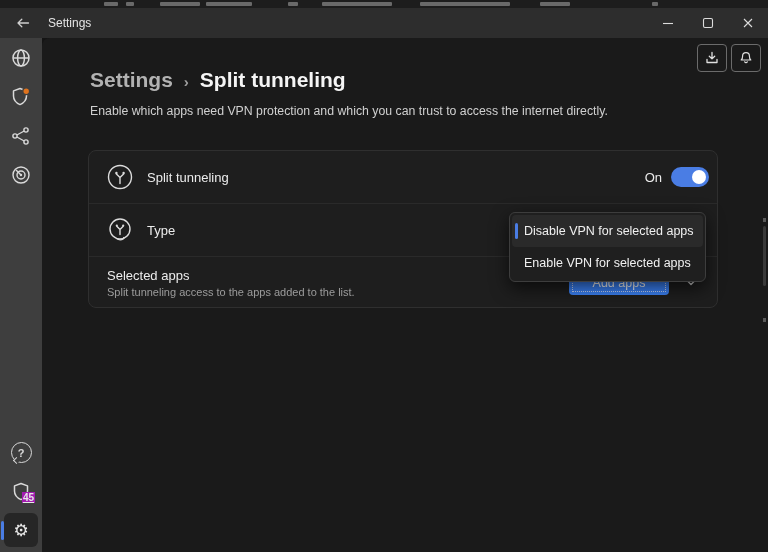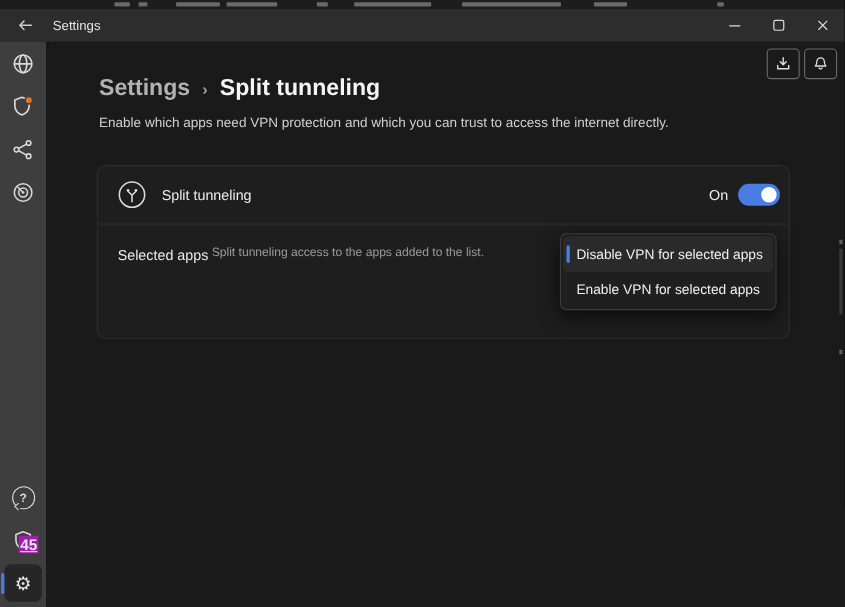--- a/index.html
+++ b/index.html
@@ -22,21 +22,21 @@
   .sidebar { position:absolute; top:38px; left:0; width:42px; height:514px; background:#3e3e3e; }
   .side-item { position:relative; width:42px; height:39px; display:flex; align-items:center; justify-content:center; background:none; border:none; cursor:pointer; }
   .side-top { position:absolute; top:0; left:0; }
   .side-bottom { position:absolute; bottom:2px; left:0; }
   .side-item .active-bg { position:absolute; left:4px; top:2px; width:34px; height:34px; background:#262626; border-radius:6px; }
   .side-item .active-bar { position:absolute; left:1px; top:10px; width:3px; height:19px; border-radius:2px; background:#4a7de4; }
   .gear-glyph { position:relative; color:#e8e8e8; font-size:17px; line-height:1; }
   .help-circle { position:relative; width:21px; height:21px; border:1.4px solid #d9d9d9; border-radius:50%; color:#d9d9d9; font-size:11px; font-weight:bold; display:flex; align-items:center; justify-content:center; }
   .help-tail { position:absolute; left:2px; bottom:-1px; width:5px; height:5px; background:#3e3e3e; transform:rotate(45deg); border-left:1.4px solid #d9d9d9; border-bottom:1.4px solid #d9d9d9; }
   .shield45 { position:relative; width:24px; height:24px; }
-  .shield45 .badge { position:absolute; right:-2px; bottom:1px; color:#e8e8e8; font-size:14px; font-weight:bold; background:#a21caf; padding:0 1px;text-decoration:underline; }
+  .shield45 .badge { position:absolute; right:-2px; bottom:1px; color:#e8e8e8; font-size:10px; font-weight:bold; background:#a21caf; padding:0 1px;text-decoration:underline; }
 
   
   .content { position:absolute; top:38px; left:42px; width:726px; height:514px; background:#1a1a1a; border-top-left-radius:8px; }
 
   .header-actions { position:absolute; top:6px; right:7px; display:flex; gap:4px; }
   .hdr-btn { width:30px; height:28px; background:none; border:1px solid #6b6b6b; border-radius:4px; display:flex; align-items:center; justify-content:center; cursor:pointer; }
 
   .breadcrumb { position:absolute; left:48px; top:30px; display:flex; align-items:baseline; gap:11px; }
   .bc-root { color:#b2b2b2; font-size:21px; font-weight:600; }
   .bc-sep { color:#9e9e9e; font-size:15px; }
@@ -47,21 +47,21 @@
   .card { position:absolute; left:46px; top:112px; width:630px; height:158px; background:#1e1e1e; border:1px solid #2f2f2f; border-radius:8px; }
   .row { display:flex; align-items:center; height:52px; padding:0 8px 0 18px; }
   .divider { height:1px; background:#2a2a2a; margin:0; }
   .row-icon { width:26px; height:26px; flex:0 0 26px; }
   .row-label { color:#ececec; font-size:13px; margin-left:14px; }
   .spacer { flex:1; }
   .state-label { color:#ececec; font-size:13px; margin-right:9px;text-align:right; }
   .toggle { position:relative; width:38px; height:20px; border-radius:10px; background:#4a7de4; border:none; cursor:pointer; }
   .toggle .knob { position:absolute; right:3px; top:3px; width:14px; height:14px; border-radius:50%; background:#fff; }
 
-  .sa-texts { display:flex; flex-direction:row; gap:3px; }
+  .sa-texts { display:flex; flex-direction:column; gap:3px; }
   .sa-title { color:#ececec; font-size:13px; }
   .sa-desc { color:#9c9c9c; font-size:11px; }
   .add-apps-btn { position:relative; width:100px; height:24px; margin-right:12px; background:#3b82f6; color:#fff; font-size:12.5px; border:none; border-radius:4px; cursor:pointer; outline:1px dotted #ccd8f7; outline-offset:-4px; font-family:"Liberation Sans", sans-serif; }
   .chev-btn { width:20px; height:20px; margin-right:8px; background:none; border:none; display:flex; align-items:center; justify-content:center; cursor:pointer; }
 
   
   .dropdown { position:absolute; left:467px; top:174px; width:197px; background:#1f1f1f; border:1px solid #3d3d3d; border-radius:6px; padding:2px; box-shadow:0 6px 18px rgba(0,0,0,.65); z-index:30; }
   .dd-item { position:relative; display:flex; align-items:center; height:32px; padding-left:12px; color:#f0f0f0; font-size:12.5px; border-radius:4px; cursor:pointer; }
   .dd-item.selected { background:#2a2a2a; }
   .dd-item.selected .dd-bar { position:absolute; left:3px; top:8px; width:3px; height:16px; border-radius:2px; background:#4a7de4; }
@@ -207,20 +207,32 @@
         <span class="row-label">Split tunneling</span>
         <span class="spacer"></span>
         <span class="state-label">On</span>
         <button class="toggle">
           <span class="knob"></span>
         </button>
       </div>
 
       <div class="divider"></div>
 
+      <div class="row">
+        <svg class="row-icon" viewBox="0 0 26 26">
+          <circle cx="13" cy="12" r="10" stroke="#dcdcdc" stroke-width="1.4" fill="none"></circle>
+          <path d="M13 17.5 V12.5 M13 12.5 L9.8 9.3 M13 12.5 L16.2 9.3" stroke="#dcdcdc" stroke-width="1.4" fill="none" stroke-linecap="round"></path>
+          <circle cx="9.8" cy="8.5" r="1.1" fill="#dcdcdc"></circle>
+          <circle cx="16.2" cy="8.5" r="1.1" fill="#dcdcdc"></circle>
+          <path d="M9.5 21.5 q3.5 2.5 7 .2" stroke="#dcdcdc" stroke-width="1.3" fill="none" stroke-linecap="round"></path>
+          <path d="M16 19.8 l2.2 1.2 l-2.4 1.2 z" fill="#dcdcdc"></path>
+        </svg>
+        <span class="row-label">Type</span>
+        <span class="spacer"></span>
+      </div>
 
       <div class="divider"></div>
 
       <div class="row">
         <div class="sa-texts">
           <span class="sa-title">Selected apps</span>
           <span class="sa-desc">Split tunneling access to the apps added to the list.</span>
         </div>
         <span class="spacer"></span>
         <button class="add-apps-btn">Add apps</button>

